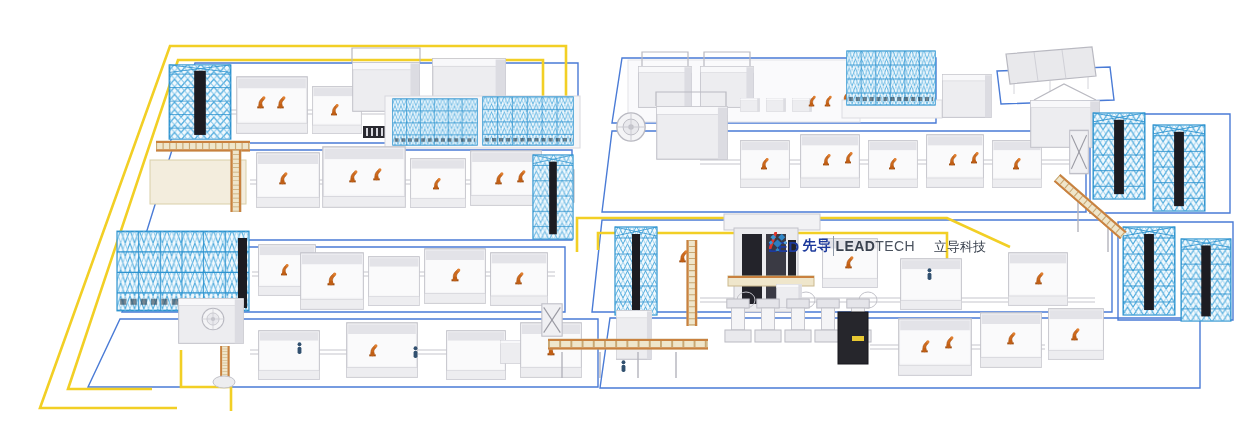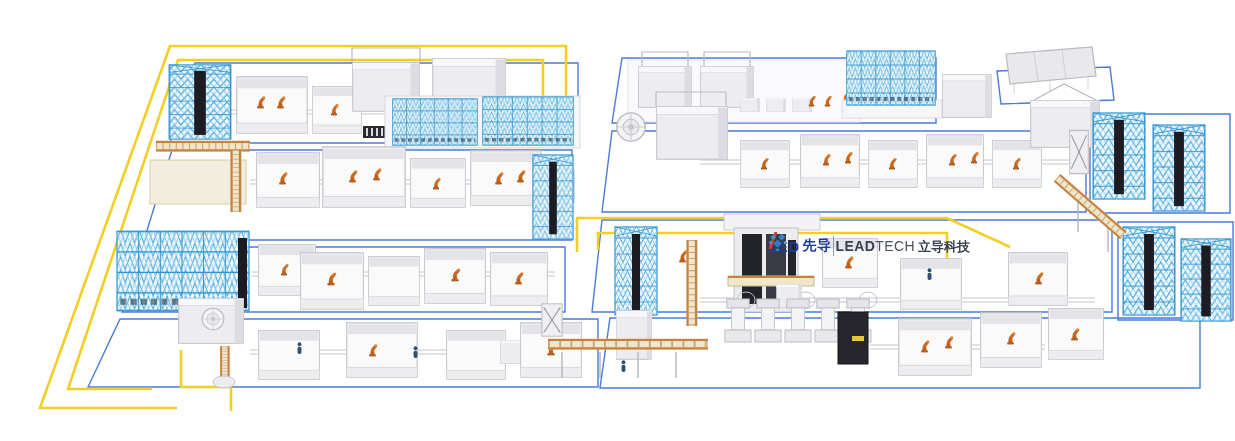--- a/index.html
+++ b/index.html
@@ -14,21 +14,21 @@
   .stage svg{position:absolute;left:0;top:0;}
   .logo{position:absolute;left:768px;top:232px;height:28px;display:flex;align-items:center;gap:1px;}
   .logo-left{display:flex;align-items:center;font-weight:bold;color:var(--navy);
              font-size:15px;letter-spacing:.5px;line-height:1;}
   .logo-left .cn{font-size:14px;margin-left:3px;font-family:Liberation Mono, monospace;}
   .slash{display:inline-block;margin:0 1px;}
   .logo-divider{width:1px;height:20px;background:#8f9aa8;}
   .logo-right{display:flex;align-items:baseline;color:var(--ink);font-size:14px;line-height:1;}
   .logo-right .bold{font-weight:bold;letter-spacing:.4px;}
   .logo-right .reg{font-weight:normal;letter-spacing:.4px;color:#4a525e;}
-  .logo-right .cn2{font-size:13px;margin-left:3px;font-weight:bold;}
+  .logo-right .cn2{font-size:13px;margin-left:19px;font-weight:normal;}
   .logo-icon{display:flex;align-items:center;}
 </style>
 </head>
 <body>
 
 <div class="stage">
 <svg width="1235" height="441" viewBox="0 0 1235 441">
   <defs>
     <pattern id="truss" width="9" height="9" patternUnits="userSpaceOnUse">
       <path d="M0 9 L4.5 0 L9 9" stroke="#49A8DC" stroke-width="1" fill="none"></path>

